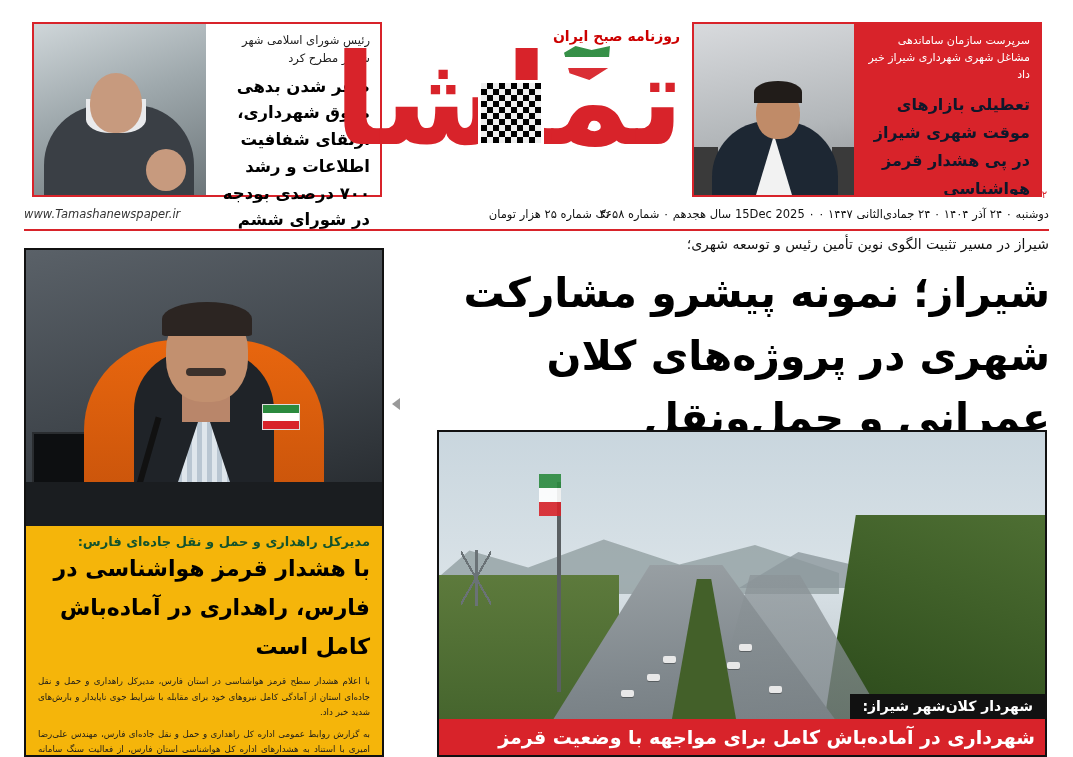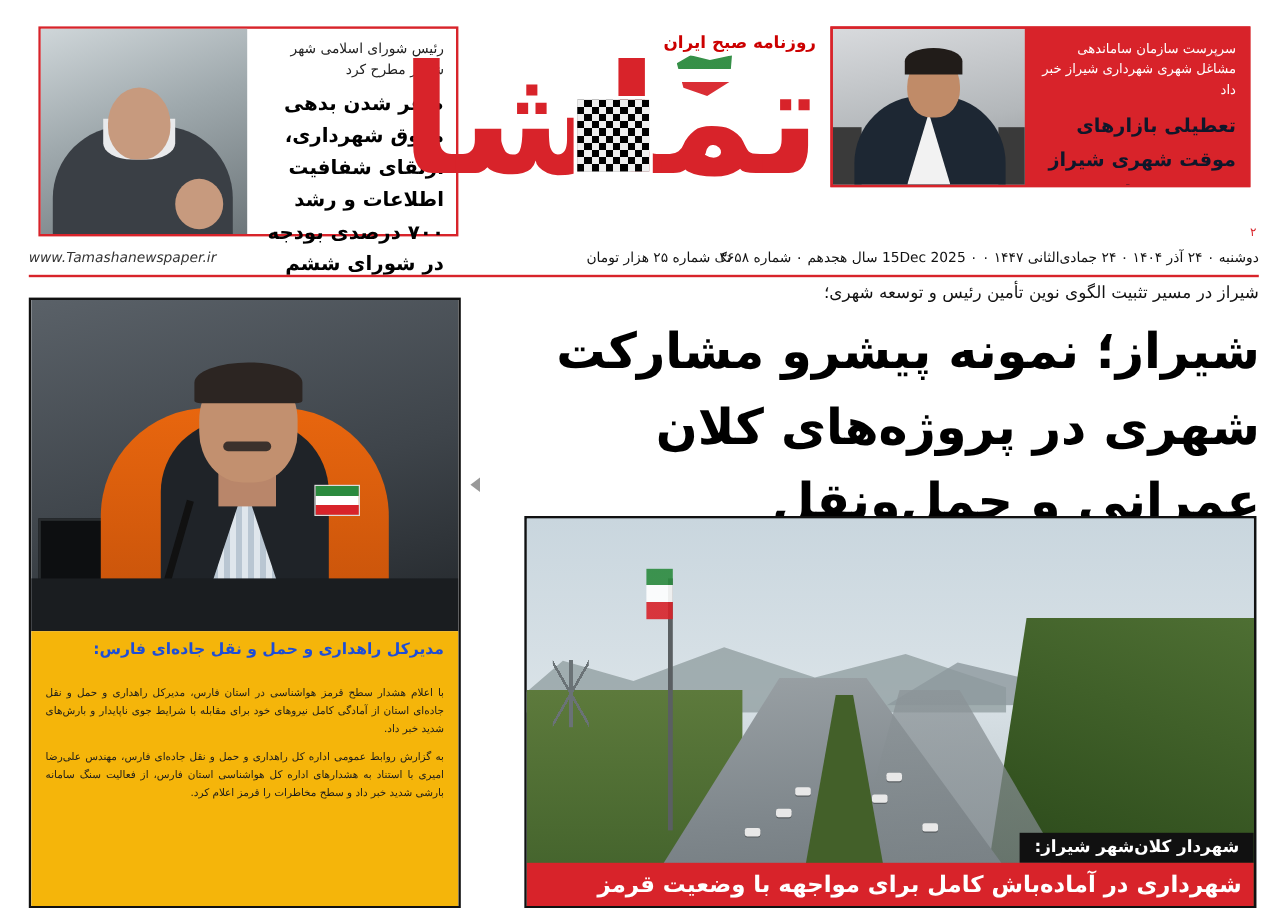--- a/index.html
+++ b/index.html
@@ -145,21 +145,21 @@
     background: linear-gradient(#2b8a3e 0 33%, #ffffff 33% 66%, #d8232a 66% 100%);
     clip-path: polygon(0% 20%, 25% 0%, 60% 12%, 100% 0%, 96% 65%, 55% 100%, 12% 80%);
     opacity: .95;
   }
 
   
   .m-rightbox {
     position: absolute;
     top: 0; left: 668px;
     width: 350px;
-    height: 134px;
+    height: 175px;
     border: 2px solid #d8232a;
     background: #d8232a;
     box-sizing: border-box;
     display: flex;
     flex-direction: row-reverse;
     overflow: hidden;
   }
   .m-rightbox .txt {
     flex: 1;
     padding: 8px 10px 6px 10px;
@@ -523,22 +523,22 @@
     width: 356px;
     height: 229px;
     background: #f5b50a;
     direction: rtl;
     text-align: right;
     padding: 8px 12px 6px 12px;
     box-sizing: border-box;
   }
   .lc-kicker {
     font-size: 13px;
-    color: #1d4ed8;
-    margin-bottom: 22px;
+    color: #14532d;
+    margin-bottom: 0;
     font-weight: bold;
   }
   .lc-headline {
     font-size: 22px;
     font-weight: bold;
     line-height: 1.78;
     color: #000;
     margin-bottom: 8px;
     letter-spacing: -0.3px;
   }
@@ -650,20 +650,21 @@
       <div class="neck"></div>
       <div class="head"></div>
       <div class="hair"></div>
       <div class="mustache"></div>
       <div class="flagpatch"></div>
       <div class="mic"></div>
       <div class="desk"></div>
     </div>
     <div class="lc-yellow">
       <div class="lc-kicker">مدیرکل راهداری و حمل و نقل جاده‌ای فارس:</div>
+      <div class="lc-headline">با هشدار قرمز هواشناسی در فارس، راهداری در آماده‌باش کامل است</div>
       <div class="lc-body">
         <p>با اعلام هشدار سطح قرمز هواشناسی در استان فارس، مدیرکل راهداری و حمل و نقل جاده‌ای استان از آمادگی کامل نیروهای خود برای مقابله با شرایط جوی ناپایدار و بارش‌های شدید خبر داد.</p>
         <p>به گزارش روابط عمومی اداره کل راهداری و حمل و نقل جاده‌ای فارس، مهندس علی‌رضا امیری با استناد به هشدارهای اداره کل هواشناسی استان فارس، از فعالیت سنگ سامانه بارشی شدید خبر داد و سطح مخاطرات را قرمز اعلام کرد.</p>
       </div>
     </div>
   </div>
 
 </div>
 
 </body></html>

